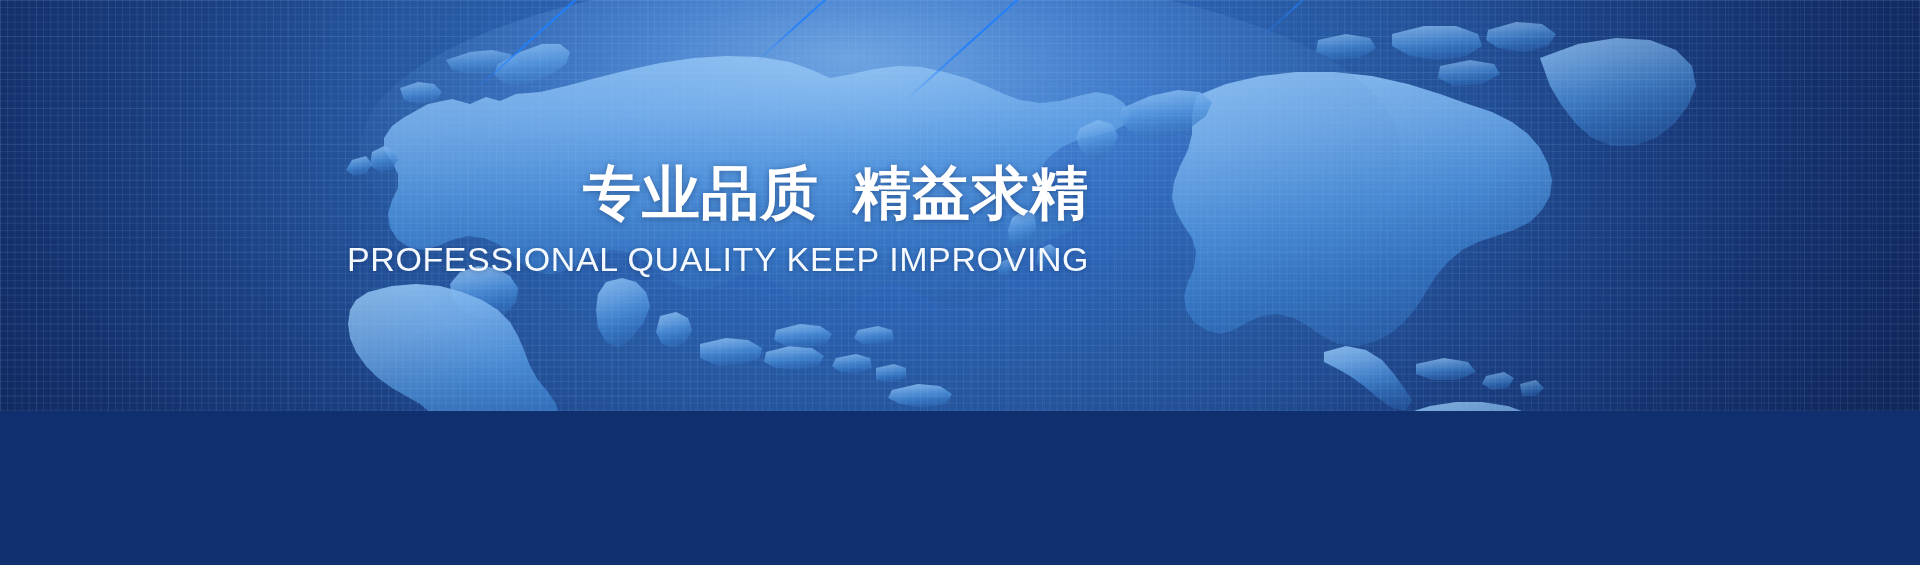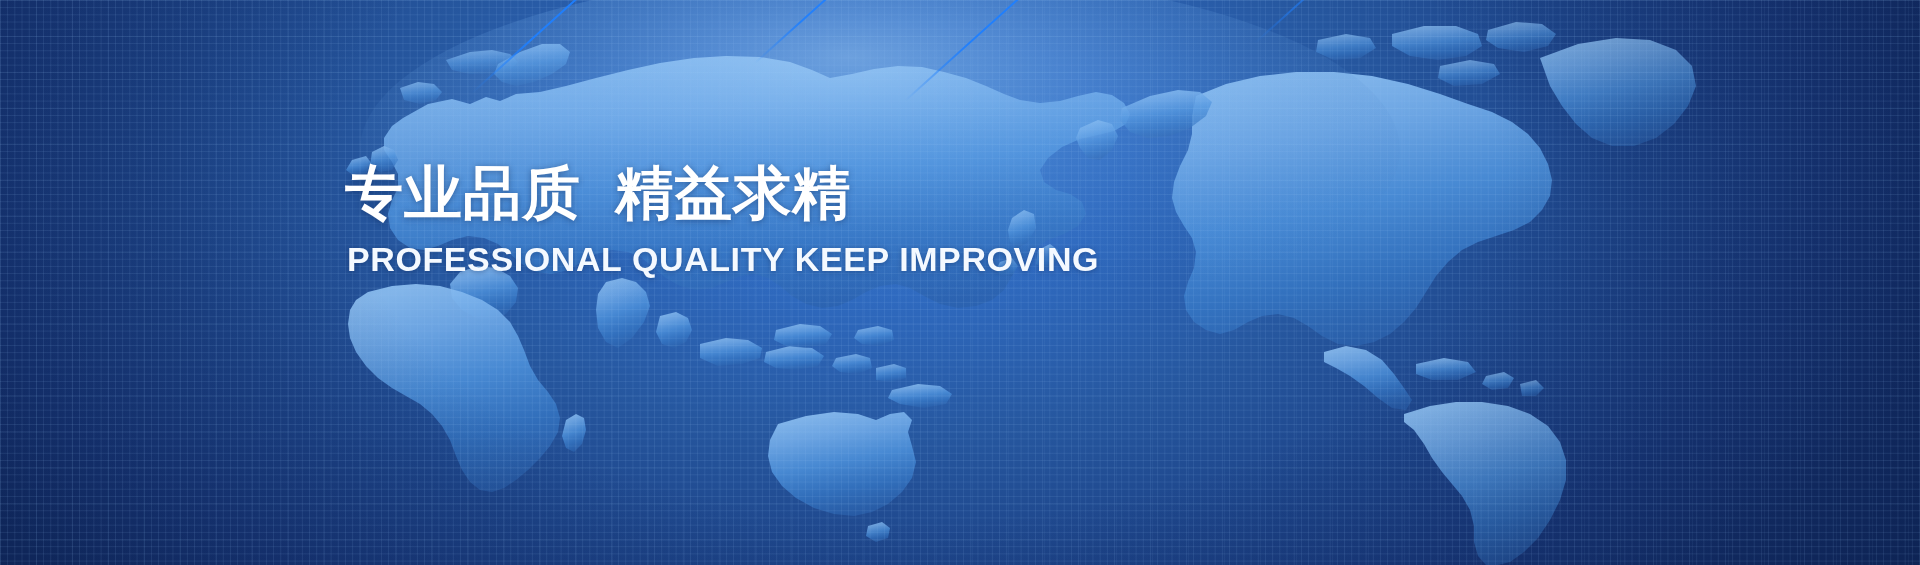--- a/index.html
+++ b/index.html
@@ -7,23 +7,24 @@
     padding: 0;
     background: #0f2f6e;
   }
   body {
     font-family: "Liberation Sans", sans-serif;
   }
 
   .banner {
     position: relative;
     width: 1920px;
-    height: 565px;
+    height: 411px;
     overflow: hidden;
     background: #1b3d85;
+    text-align: right;
   }
 
   
   .bg-base {
     position: absolute;
     inset: 0;
     background:
       radial-gradient(ellipse 1100px 620px at 46% 28%,
         #3f7fd0 0%,
         #2f6ac0 22%,
@@ -105,21 +106,21 @@
     font-weight: 700;
     letter-spacing: 1px;
     white-space: pre;
     margin: 0;
     text-shadow: 0 1px 6px rgba(10,35,85,0.45);
   }
   .subline {
     color: #f4f9ff;
     font-size: 34px;
     line-height: 1.1;
-    font-weight: 700;
+    font-weight: 400;
     letter-spacing: 0.6px;
     margin: 18px 0 13px 2px;
     white-space: pre;
     text-shadow: 0 1px 5px rgba(10,35,85,0.40);
   }
 </style>
 </head>
 <body>
 
 <div class="banner">

